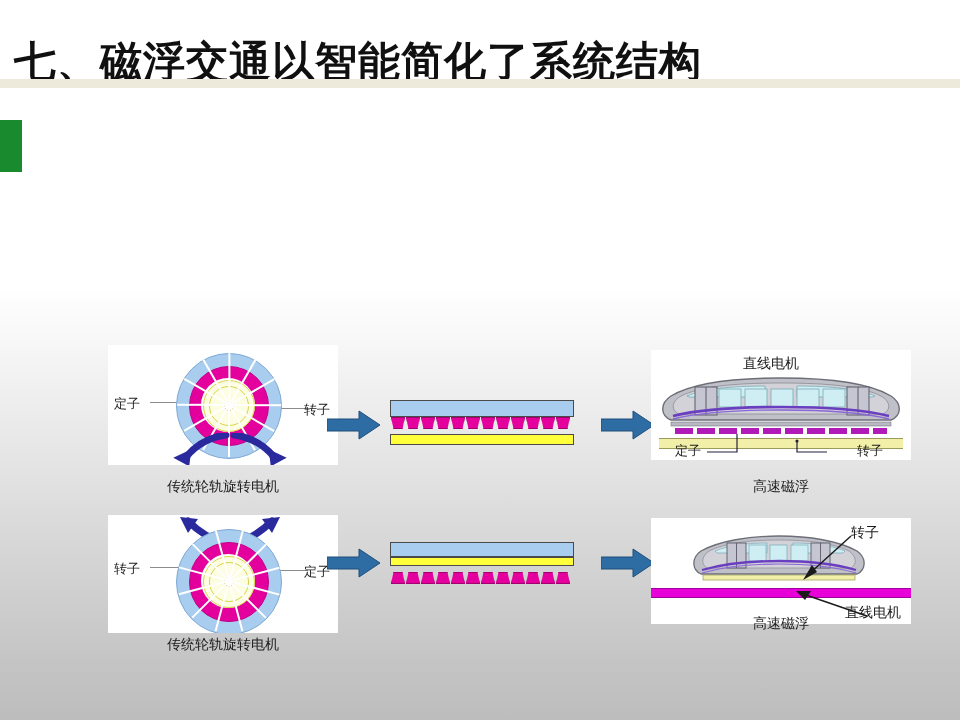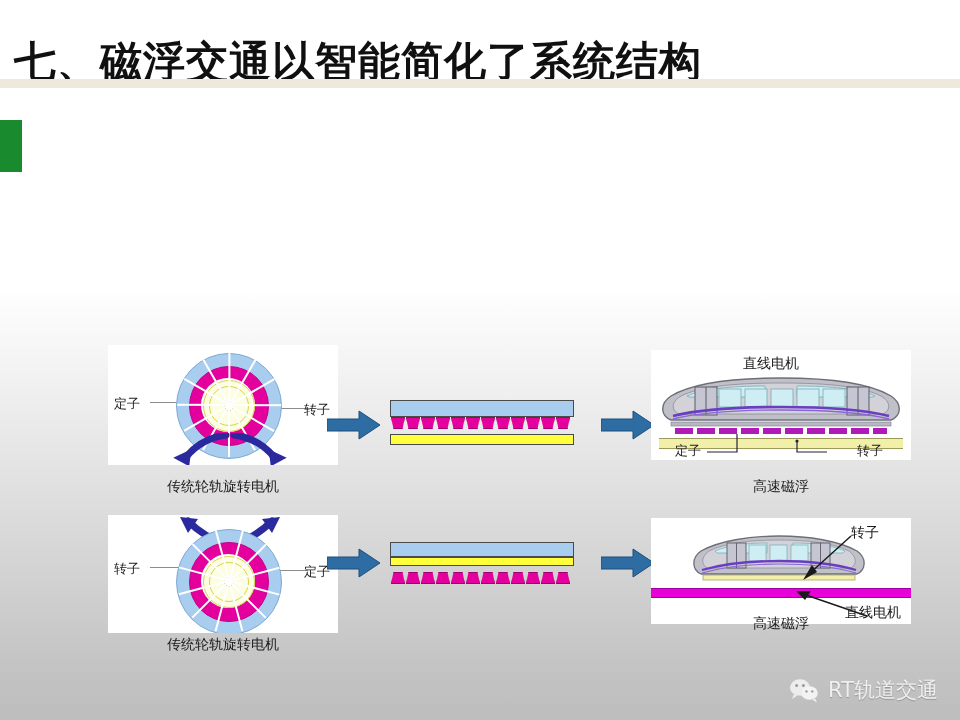--- a/index.html
+++ b/index.html
@@ -413,27 +413,14 @@
         <path d="M216 98 L152 76" stroke="#1a1a1a" stroke-width="1.4" fill="none"></path>
         <path d="M145 73 L160 73 L154 82 Z" fill="#1a1a1a"></path>
       </svg>
 
       <div class="lbl" style="left:200px; top:6px; font-size:14px;">转子</div>
       <div class="lbl" style="left:194px; top:86px; font-size:14px;">直线电机</div>
     </div>
   </div>
   <div class="cap" style="left:651px; top:615px; width:260px;">高速磁浮</div>
 
-  <div class="watermark">
-    <svg width="30" height="25" viewBox="0 0 30 25">
-      <ellipse cx="11" cy="9.5" rx="10" ry="8.2" fill="#f0f0f0"></ellipse>
-      <path d="M5 16 L3 21 L8.5 17.5 Z" fill="#f0f0f0"></path>
-      <circle cx="7.6" cy="7.6" r="1.5" fill="#9a9a9a"></circle>
-      <circle cx="14.4" cy="7.6" r="1.5" fill="#9a9a9a"></circle>
-      <ellipse cx="20.5" cy="15" rx="8.3" ry="6.8" fill="#f6f6f6"></ellipse>
-      <path d="M26 20.5 L28 24.5 L23.5 21.8 Z" fill="#f6f6f6"></path>
-      <circle cx="17.5" cy="13.4" r="1.2" fill="#9a9a9a"></circle>
-      <circle cx="23.3" cy="13.4" r="1.2" fill="#9a9a9a"></circle>
-    </svg>
-    <span class="wm-text">RT轨道交通</span>
-  </div>
 
 </div>
 
 </body></html>

